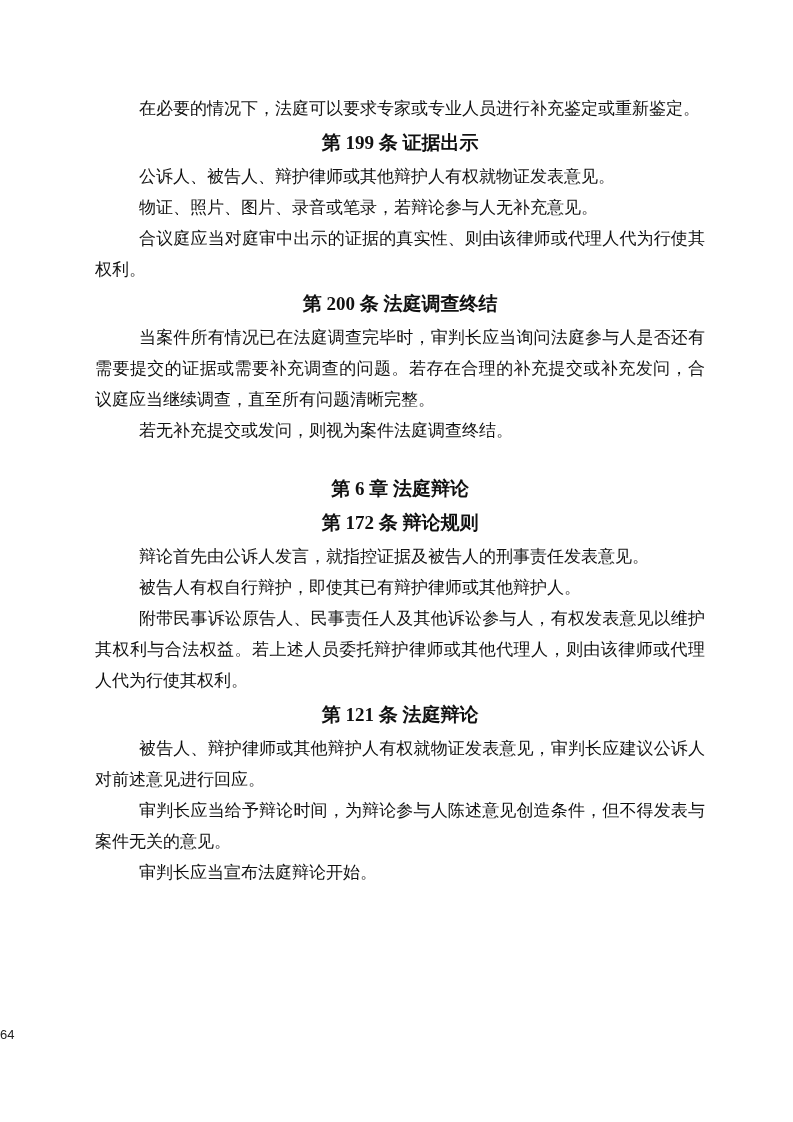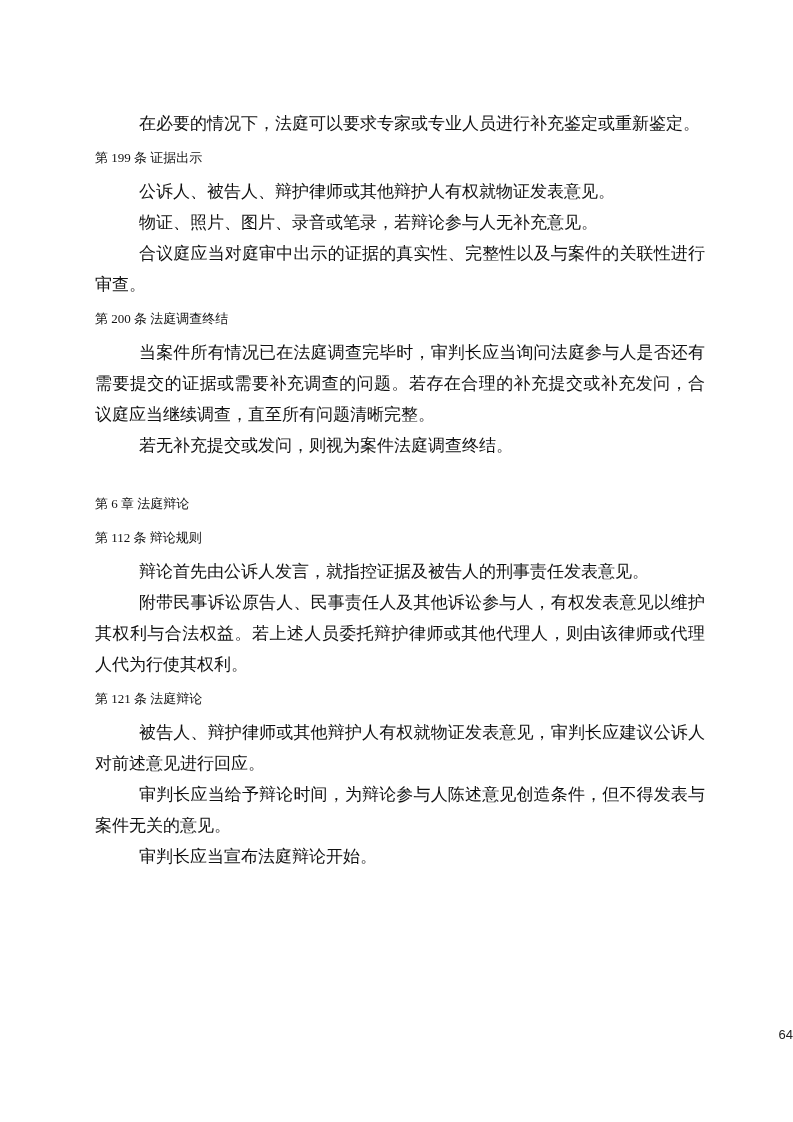--- a/index.html
+++ b/index.html
@@ -12,79 +12,80 @@
     width: 793px;
     height: 1122px;
     margin: 0 auto;
     background: #ffffff;
     color: #111111;
     font-family: "Liberation Serif", "DejaVu Serif", serif;
     overflow: hidden;
   }
   .content {
     position: absolute;
-    top: 108px;
+    top: 93px;
     left: 95px;
     width: 610px;
     font-size: 17px;
     line-height: 31px;
     text-align: justify;
   }
   .para {
     margin: 0;
     text-indent: 44px;
   }
   .heading {
     margin: 3px 0;
-    text-align: left;
+    text-align: center;
     text-indent: 0;
-    font-weight: normal;
-    font-size: 13px;
+    font-weight: bold;
+    font-size: 19px;
     line-height: 31px;
   }
   .chapter-gap {
     height: 24px;
   }
   .page-number {
     position: absolute;
     top: 1027px;
     left: 0;
     right: 0;
-    text-align: right;
+    text-align: left;
     font-family: "Liberation Sans", "DejaVu Sans", sans-serif;
     font-size: 13px;
     color: #222222;
   }
 </style>
 </head>
 <body>
 
 <div class="page">
   <div class="content">
 
     <p class="para">在必要的情况下，法庭可以要求专家或专业人员进行补充鉴定或重新鉴定。</p>
 
     <h3 class="heading">第 199 条 证据出示</h3>
 
     <p class="para">公诉人、被告人、辩护律师或其他辩护人有权就物证发表意见。</p>
     <p class="para">物证、照片、图片、录音或笔录，若辩论参与人无补充意见。</p>
-    <p class="para">合议庭应当对庭审中出示的证据的真实性、完整性以及与案件的关联性进行审查。</p>
+    <p class="para">合议庭应当对庭审中出示的证据的真实性、则由该律师或代理人代为行使其权利。</p>
 
     <h3 class="heading">第 200 条 法庭调查终结</h3>
 
     <p class="para">当案件所有情况已在法庭调查完毕时，审判长应当询问法庭参与人是否还有需要提交的证据或需要补充调查的问题。若存在合理的补充提交或补充发问，合议庭应当继续调查，直至所有问题清晰完整。</p>
     <p class="para">若无补充提交或发问，则视为案件法庭调查终结。</p>
 
     <div class="chapter-gap"></div>
 
     <h2 class="heading">第 6 章 法庭辩论</h2>
 
-    <h3 class="heading">第 112 条 辩论规则</h3>
+    <h3 class="heading">第 172 条 辩论规则</h3>
 
     <p class="para">辩论首先由公诉人发言，就指控证据及被告人的刑事责任发表意见。</p>
+    <p class="para">被告人有权自行辩护，即使其已有辩护律师或其他辩护人。</p>
     <p class="para">附带民事诉讼原告人、民事责任人及其他诉讼参与人，有权发表意见以维护其权利与合法权益。若上述人员委托辩护律师或其他代理人，则由该律师或代理人代为行使其权利。</p>
 
     <h3 class="heading">第 121 条 法庭辩论</h3>
 
     <p class="para">被告人、辩护律师或其他辩护人有权就物证发表意见，审判长应建议公诉人对前述意见进行回应。</p>
     <p class="para">审判长应当给予辩论时间，为辩论参与人陈述意见创造条件，但不得发表与案件无关的意见。</p>
     <p class="para">审判长应当宣布法庭辩论开始。</p>
 
   </div>
 

